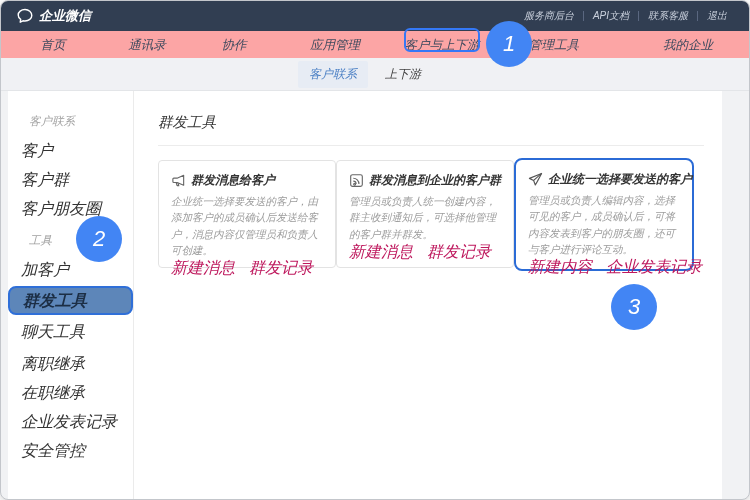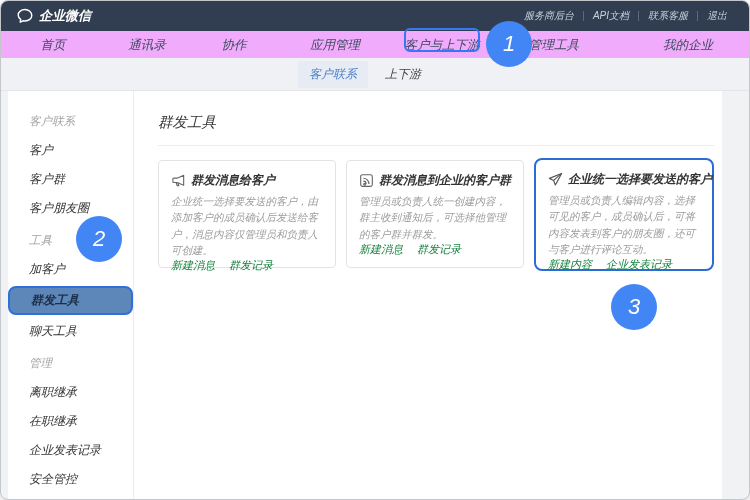--- a/index.html
+++ b/index.html
@@ -19,21 +19,21 @@
     background:#313e52; display:flex; align-items:center; justify-content:space-between;
     padding:0 22px 0 16px;
   }
   .brand{ display:flex; align-items:center; gap:6px; color:#fff; font-size:13px; font-weight:bold; }
   .brand svg{ display:block; }
   .toplinks{ display:flex; align-items:center; gap:9px; }
   .toplinks .tlink{ color:#c9d0dc; font-size:10px; cursor:pointer; }
   .toplinks .tsep{ width:1px; height:10px; background:#5a6780; }
 
   
-  .navbar{ position:absolute; top:30px; left:0; right:0; height:27px; background:#f0abfc; }
+  .navbar{ position:absolute; top:30px; left:0; right:0; height:27px; background:#fca5a5; }
   .nav-item{
     position:absolute; top:50%; transform:translate(-50%,-50%);
     font-size:12.5px; color:#3e4a5e; white-space:nowrap; cursor:pointer;
   }
   .n0{left:52px}.n1{left:146px}.n2{left:233px}.n3{left:334px}.n4{left:441px}.n5{left:553px}.n6{left:687px}
 
   
   .nav-highlight{
     position:absolute; left:403px; top:27px; width:76px; height:24px;
     border:2px solid #3478f6; border-radius:6px; z-index:5;
@@ -50,48 +50,48 @@
   .subtab.active{ background:#e7ecf4; color:#4a7fc4; border-radius:2px; }
   .subtab + .subtab{ margin-left:6px;text-align:right; }
 
   
   .panel{
     position:absolute; top:90px; left:7px; right:27px; bottom:0;
     background:#fff; display:flex;
   }
   .sidebar{ width:126px; border-right:1px solid #ebebeb; padding-top:16px; flex:none; }
   .sb-header{ font-size:11.5px; color:#a2a2a2; padding:0 0 0 21px; height:29px; line-height:29px; }
-  .sb-item{ font-size:12px; color:#333; padding-left:21px; height:29px; line-height:29px; cursor:pointer; }
+  .sb-item{ font-size:16px; color:#333; padding-left:13px; height:29px; line-height:29px; cursor:pointer; }
   .sb-gap{ height:3px; }
   .sb-item.selected{
     height:29px; line-height:25px; margin:2px 0;
     background:#5d86b9; border:2px solid #2f6fd8; border-radius:8px;
     color:#1c2e45; font-weight:bold;
   }
 
   .main{ flex:1; padding:22px 18px 0 24px; }
   .page-title{ font-size:14.5px; color:#333; font-weight:500; }
   .title-divider{ border-bottom:1px solid #ececec; margin-top:13px; }
 
-  .cards{ display:flex; gap:10px; margin-top:14px; align-items:flex-start; }
+  .cards{ display:flex; gap:0; margin-top:14px; align-items:flex-start; }
   .card{
     width:178px; height:108px; background:#fff;
     border:1px solid #e3e3e3; border-radius:4px;
     padding:11px 12px; display:flex; flex-direction:column;
   }
   .card.highlighted{
     width:180px; height:113px; margin-top:-2px;
     border:2px solid #2b6bd6; border-radius:8px;
   }
   .card-titlerow{ display:flex; align-items:center; gap:5px; }
   .card-titlerow svg{ flex:none; display:block; }
   .card-title{ font-size:12px; font-weight:bold; color:#333; white-space:nowrap; }
   .card-desc{ font-size:10.5px; color:#9c9c9c; line-height:1.55; margin-top:4px; }
   .card-links{ margin-top:auto; display:flex; gap:14px; }
-  .card-link{ font-size:11px; color:#15803d; cursor:pointer; white-space:nowrap; }
+  .card-link{ font-size:16px; color:#be185d; cursor:pointer; white-space:nowrap; }
 
   
   .step-circle{
     position:absolute; width:46px; height:46px; border-radius:50%;
     background:#4285f4; color:#fff; font-size:22px; font-weight:500;
     display:flex; align-items:center; justify-content:center; z-index:10;
   }
   .c1{ left:485px; top:20px; }
   .c2{ left:75px;  top:215px; }
   .c3{ left:610px; top:283px; }
@@ -145,21 +145,20 @@
       <div class="sb-header">客户联系</div>
       <div class="sb-item">客户</div>
       <div class="sb-item">客户群</div>
       <div class="sb-item">客户朋友圈</div>
       <div class="sb-gap"></div>
       <div class="sb-header">工具</div>
       <div class="sb-item">加客户</div>
       <div class="sb-item selected">群发工具</div>
       <div class="sb-item">聊天工具</div>
       <div class="sb-gap"></div>
-      <div class="sb-header">管理</div>
       <div class="sb-item">离职继承</div>
       <div class="sb-item">在职继承</div>
       <div class="sb-item">企业发表记录</div>
       <div class="sb-item">安全管控</div>
     </div>
 
     <div class="main">
       <div class="page-title">群发工具</div>
       <div class="title-divider"></div>
 

